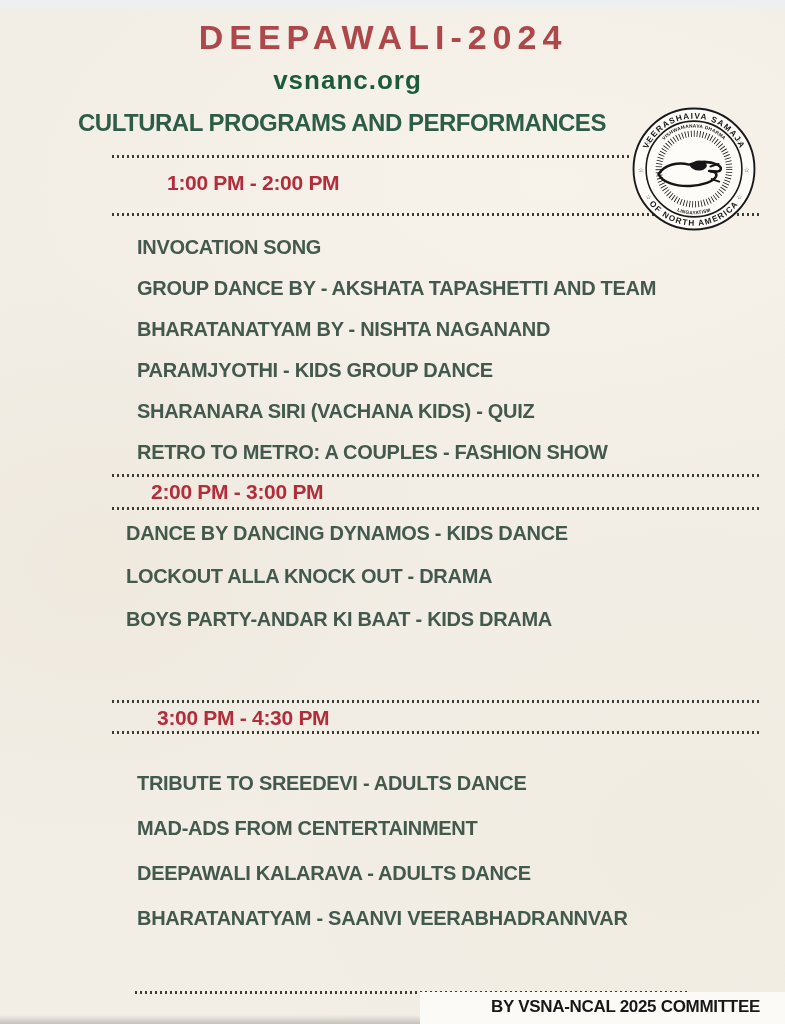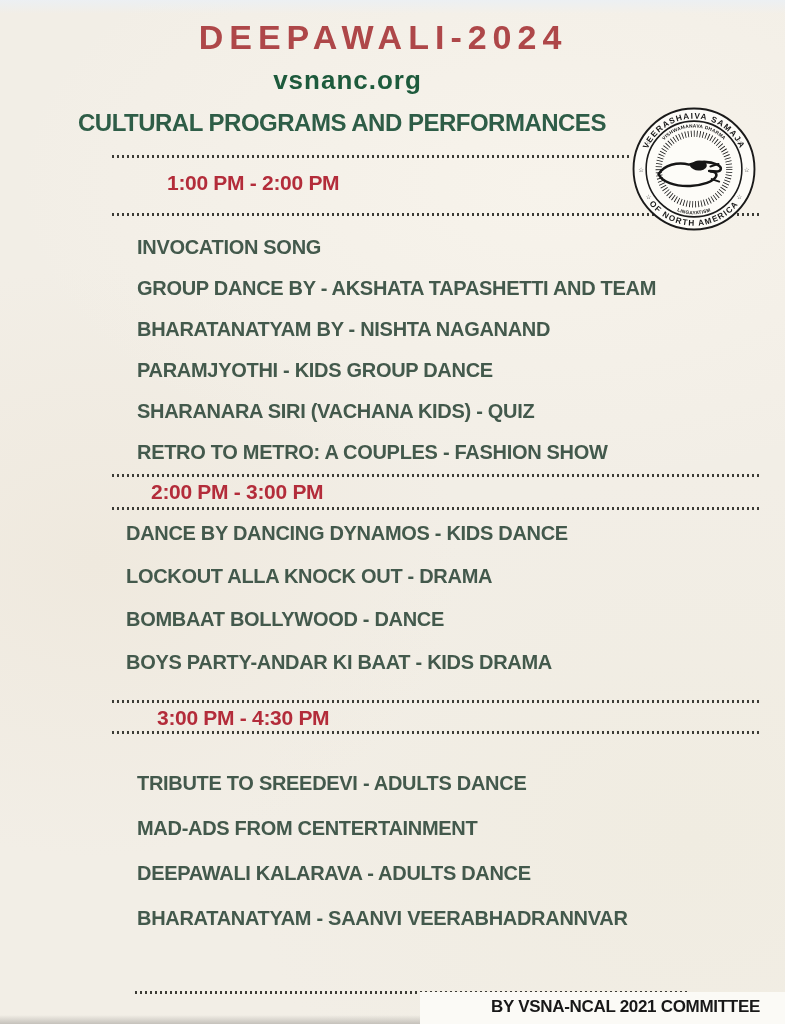--- a/index.html
+++ b/index.html
@@ -131,34 +131,33 @@
     </ul>
   </section>
 
   <section class="s2">
     <div class="abs dotline" style="top:474px;left:112px;width:650px;"></div>
     <div class="abs time" style="top:480px;left:151px;">2:00 PM - 3:00 PM</div>
     <div class="abs dotline" style="top:507px;left:112px;width:650px;"></div>
     <ul class="abs items" style="top:523px;left:126px;">
       <li>DANCE BY DANCING DYNAMOS - KIDS DANCE</li>
       <li>LOCKOUT ALLA KNOCK OUT - DRAMA</li>
-      <li>BOMBAAT BOLLYWOOD - DANCE</li>
       <li>BOYS PARTY-ANDAR KI BAAT - KIDS DRAMA</li>
     </ul>
   </section>
 
   <section class="s3">
     <div class="abs dotline" style="top:700px;left:112px;width:650px;"></div>
     <div class="abs time" style="top:706px;left:157px;">3:00 PM - 4:30 PM</div>
     <div class="abs dotline" style="top:731px;left:112px;width:650px;"></div>
     <ul class="abs items" style="top:765px;left:137px;margin-top:8px;">
       <li>TRIBUTE TO SREEDEVI  - ADULTS DANCE</li>
       <li>MAD-ADS FROM CENTERTAINMENT</li>
       <li>DEEPAWALI KALARAVA - ADULTS DANCE</li>
       <li>BHARATANATYAM - SAANVI VEERABHADRANNVAR</li>
     </ul>
   </section>
 
   <div class="abs footer-strip"></div>
   <div class="abs dotline" style="top:991px;left:135px;width:553px;"></div>
-  <div class="abs footer-text">BY VSNA-NCAL 2021 COMMITTEE</div>
+  <div class="abs footer-text">BY VSNA-NCAL 2025 COMMITTEE</div>
 
 </div>
 
 </body></html>

